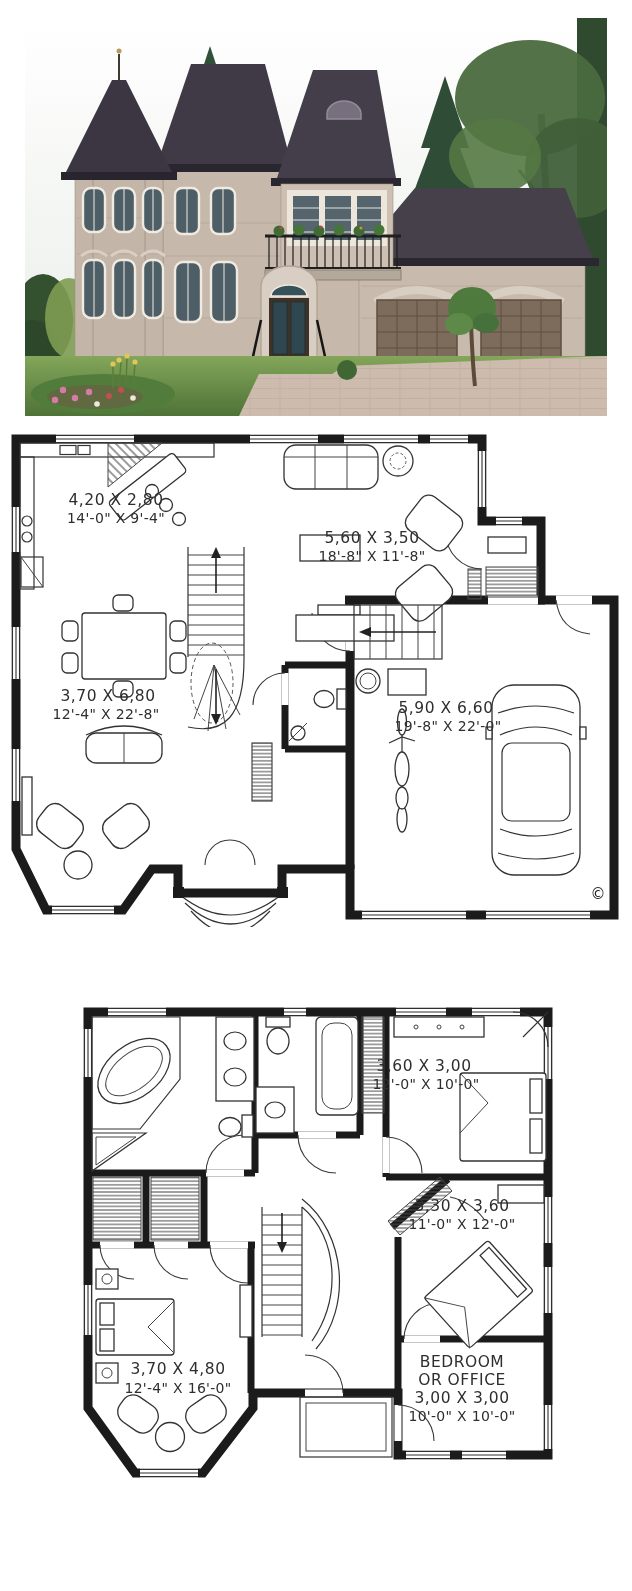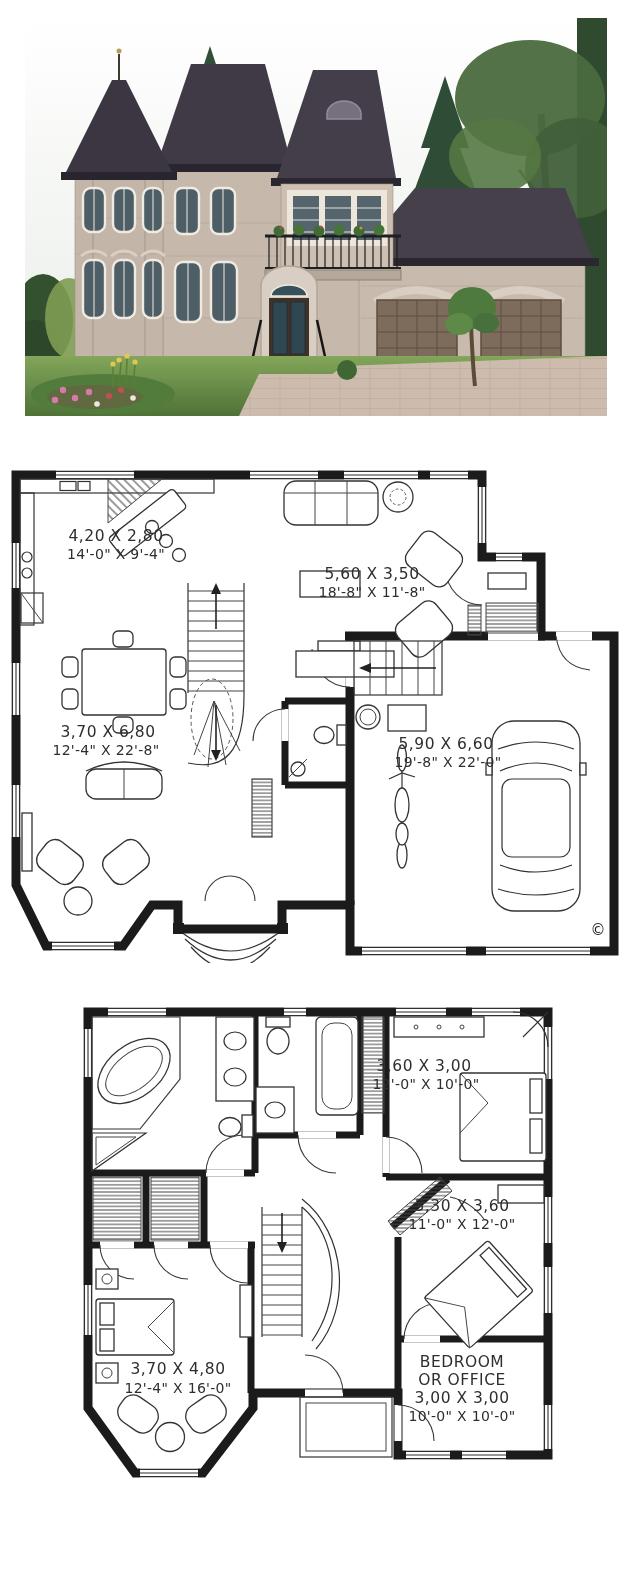--- a/index.html
+++ b/index.html
@@ -1,21 +1,21 @@
 <!DOCTYPE html>
 <html><head>
 <meta charset="utf-8">
 <style>
   html,body{margin:0;padding:0;}
   body{
     width:632px;height:1591px;position:relative;background:#ffffff;overflow:hidden;
     font-family:"DejaVu Sans",sans-serif;
   }
   .photo{position:absolute;left:25px;top:18px;width:582px;height:398px;}
-  .plan1{position:absolute;left:0;top:453px;width:632px;height:510px;}
+  .plan1{position:absolute;left:0;top:417px;width:632px;height:510px;}
   .plan2{position:absolute;left:0;top:985px;width:632px;height:575px;}
   svg{display:block;}
   .wall{fill:#ffffff;stroke:#1b1b1b;stroke-width:9;stroke-linejoin:miter;}
   .iwall{stroke:#1b1b1b;stroke-width:7;fill:none;}
   .iwall9{stroke:#1b1b1b;stroke-width:9;fill:none;}
   .furn{fill:#ffffff;stroke:#333333;stroke-width:1.3;}
   .thin{fill:none;stroke:#333333;stroke-width:1.2;}
   .thin2{fill:none;stroke:#444444;stroke-width:1;}
   .arc{fill:none;stroke:#3a3a3a;stroke-width:1.1;}
   .wingap{fill:#ffffff;}

